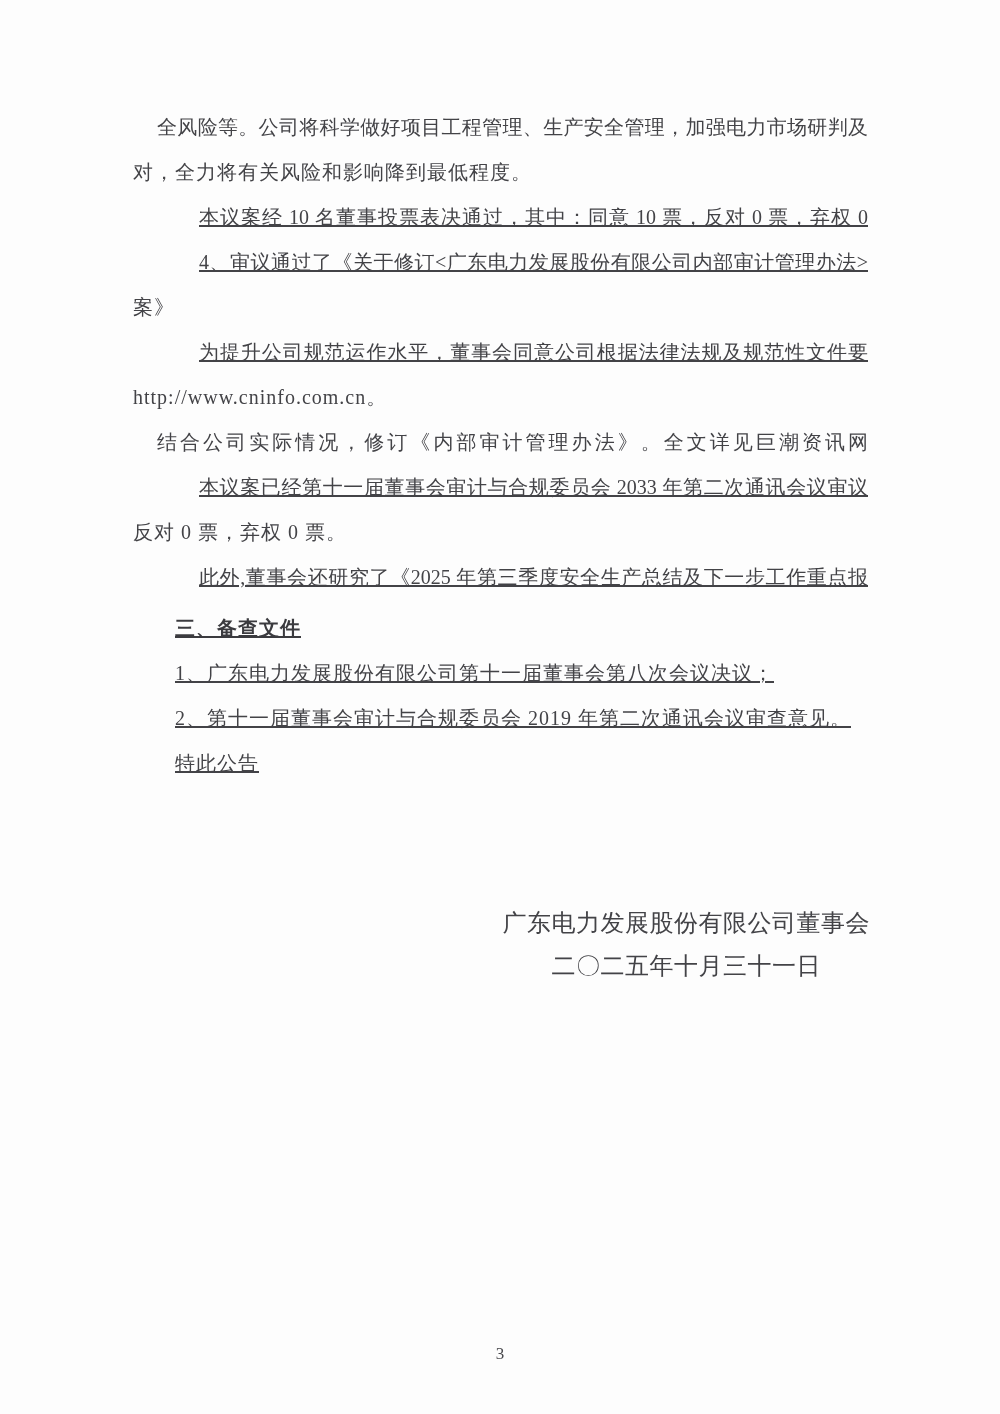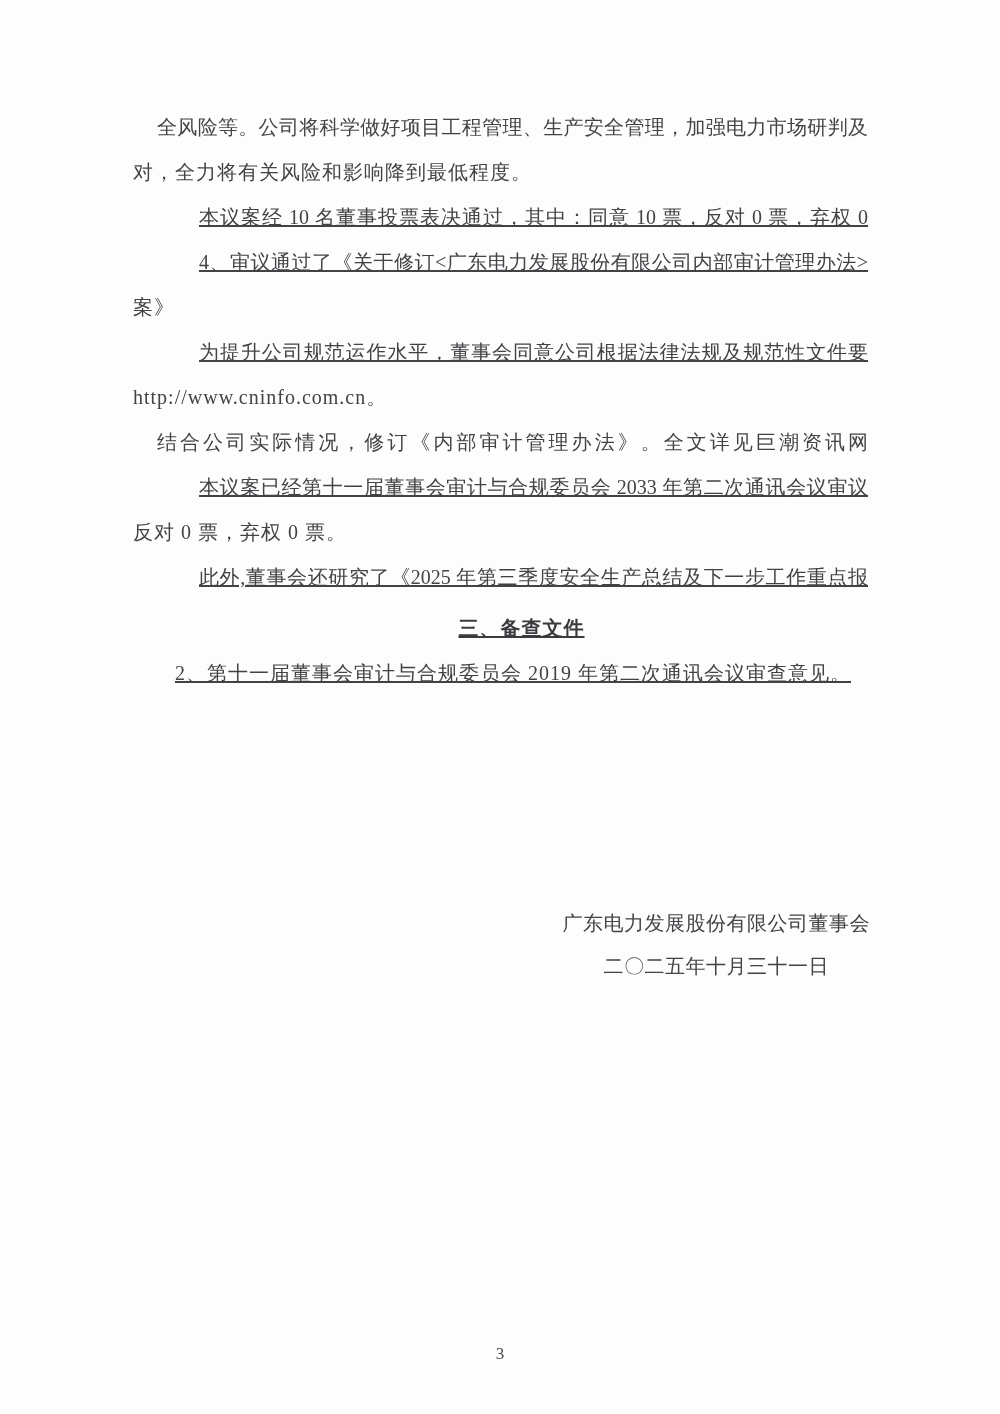--- a/index.html
+++ b/index.html
@@ -46,30 +46,29 @@
   .line.indent {
     padding-left: 42px;
     text-decoration: underline;
   }
   .line.bold {
     font-weight: bold;
     color: #3b3b3f;
   }
   .line.gap-before {
     margin-top: 6px;
-    text-align: center;
   }
   .signature {
     position: absolute;
     top: 902px;
     right: 130px;
     text-align: center;
   }
   .sig-line {
-    font-size: 20px;
+    font-size: 24px;
     line-height: 43px;
     letter-spacing: 0.5px;
     white-space: nowrap;
   }
   .page-number {
     position: absolute;
     top: 1344px;
     left: 0;
     width: 1000px;
     text-align: center;
@@ -87,21 +86,23 @@
     <div class="line justify indent">本议案经 10 名董事投票表决通过，其中：同意 10 票，反对 0 票，弃权 0 票。</div>
     <div class="line justify indent">4、审议通过了《关于修订&lt;广东电力发展股份有限公司内部审计管理办法&gt;的议</div>
     <div class="line">案》</div>
     <div class="line justify indent">为提升公司规范运作水平，董事会同意公司根据法律法规及规范性文件要求，</div>
     <div class="line">http://www.cninfo.com.cn。</div>
     <div class="line justify">结合公司实际情况，修订《内部审计管理办法》。全文详见巨潮资讯网</div>
     <div class="line justify indent">本议案已经第十一届董事会审计与合规委员会 2033 年第二次通讯会议审议通</div>
     <div class="line">反对 0 票，弃权 0 票。</div>
     <div class="line justify indent">此外,董事会还研究了《2025 年第三季度安全生产总结及下一步工作重点报告》。</div>
     <div class="line indent bold gap-before">三、备查文件</div>
+    <div class="line indent">1、广东电力发展股份有限公司第十一届董事会第八次会议决议；</div>
     <div class="line indent">2、第十一届董事会审计与合规委员会 2019 年第二次通讯会议审查意见。</div>
+    <div class="line indent">特此公告</div>
   </div>
 
   <div class="signature">
     <div class="sig-line">广东电力发展股份有限公司董事会</div>
     <div class="sig-line">二〇二五年十月三十一日</div>
   </div>
 
   <div class="page-number">3</div>
 </div>
 

